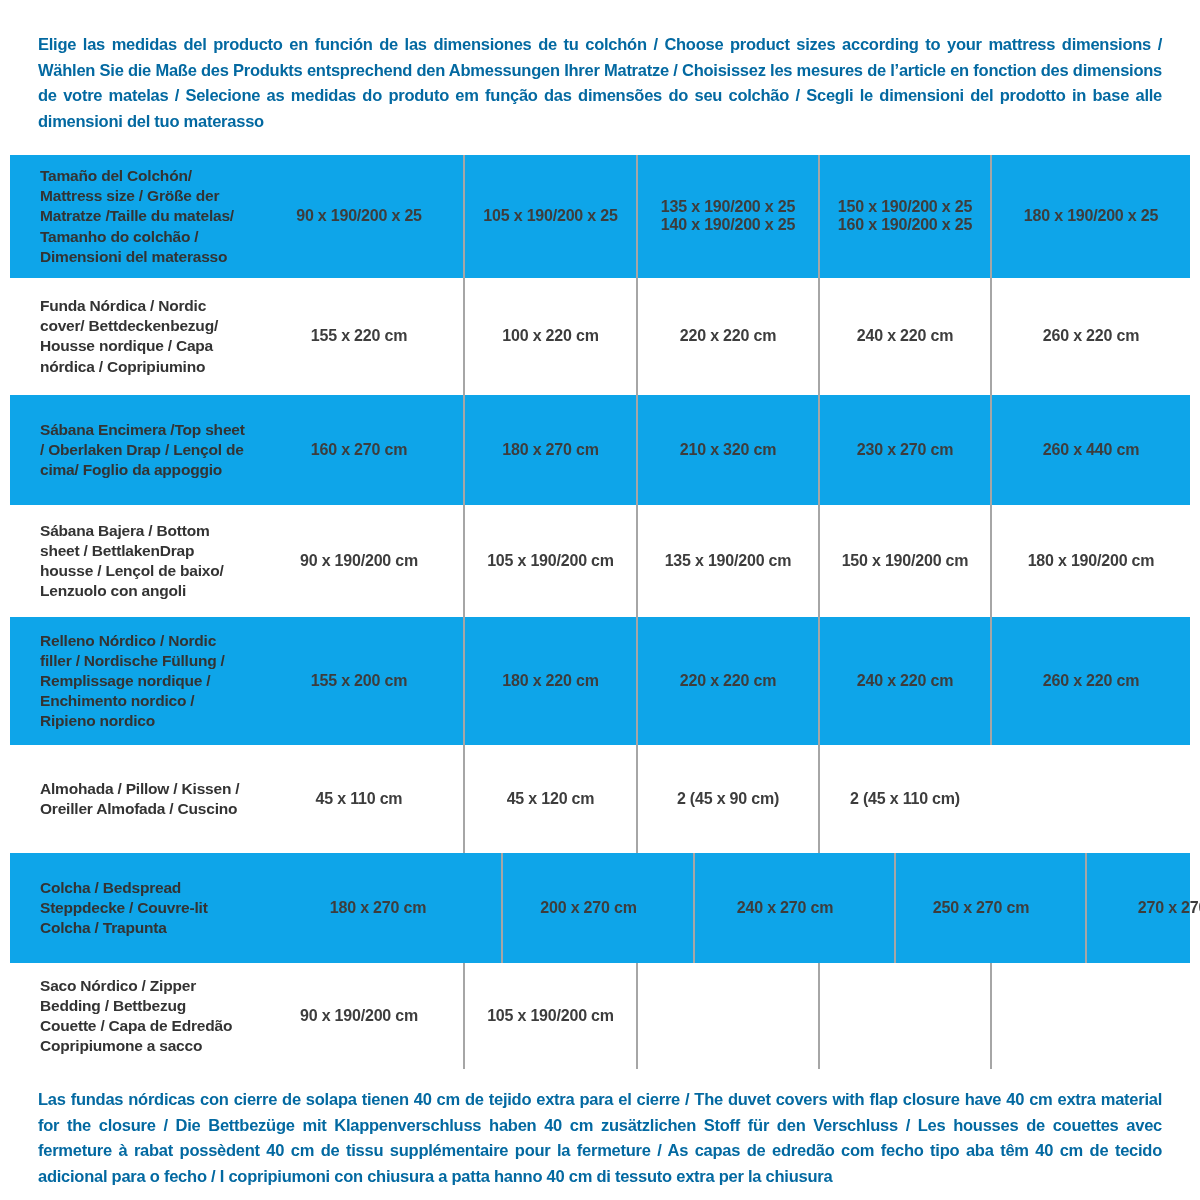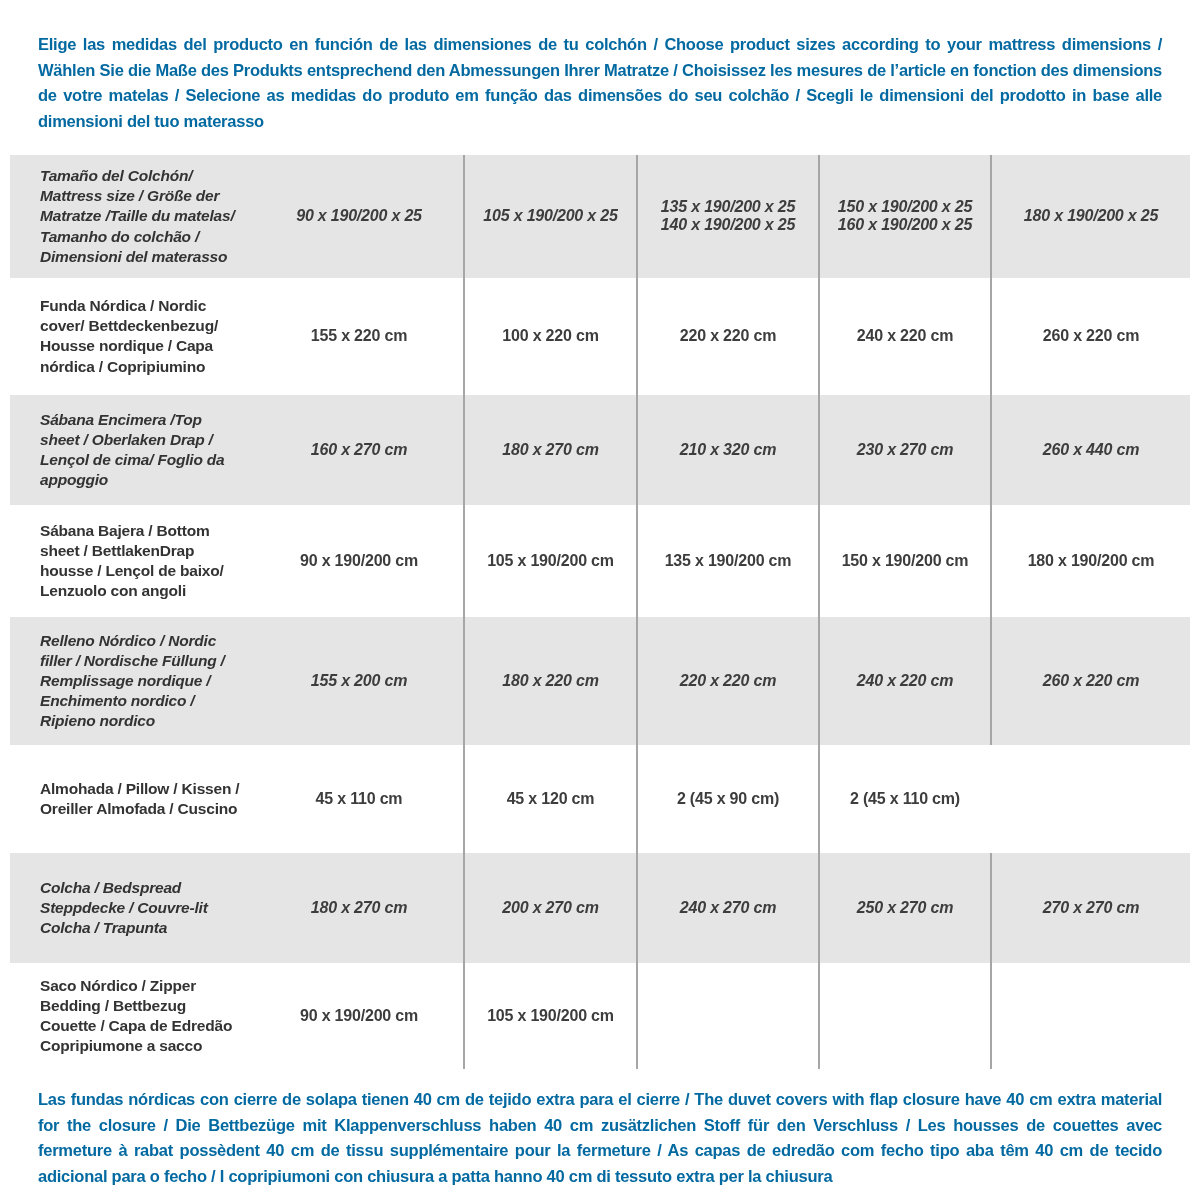--- a/index.html
+++ b/index.html
@@ -21,21 +21,21 @@
     color: #0369a1;
   }
   .intro { padding-top: 32px; }
   .foot  { margin-top: 18px; }
 
   .size-table { margin: 20px 10px 0 10px; width: 1180px; }
   .trow {
     display: grid;
     grid-template-columns: 245px 208px 173px 182px 172px 200px;
   }
-  .trow.gray { background: #e5e5e5; font-style: italic; }
+  .trow.gray { background: #0ea5e9; }
   .cell {
     display: flex;
     align-items: center;
     justify-content: center;
     text-align: center;
     font-weight: bold;
     font-size: 16px;
     letter-spacing: -0.2px;
     color: #3d3d3d;
     white-space: pre-line;
@@ -51,21 +51,21 @@
     line-height: 1.3;
     color: #333333;
     white-space: normal;
   }
   .h-header { min-height: 123px; }
   .h-r1 { min-height: 117px; }
   .h-r2 { min-height: 110px; }
   .h-r3 { min-height: 112px; }
   .h-r4 { min-height: 128px; }
   .h-r5 { min-height: 108px; }
-  .h-r6 { min-height: 110px; }
+  .h-r6 { min-height: 110px; gap: 19px; }
   .h-r7 { min-height: 106px; }
 </style>
 </head>
 <body>
 
 <p class="para intro">Elige las medidas del producto en función de las dimensiones de tu colchón / Choose product sizes according to your mattress dimensions / Wählen Sie die Maße des Produkts entsprechend den Abmessungen Ihrer Matratze / Choisissez les mesures de l’article en fonction des dimensions de votre matelas / Selecione as medidas do produto em função das dimensões do seu colchão / Scegli le dimensioni del prodotto in base alle dimensioni del tuo materasso</p>
 
 <div class="size-table">
 
   <div class="trow gray h-header">

